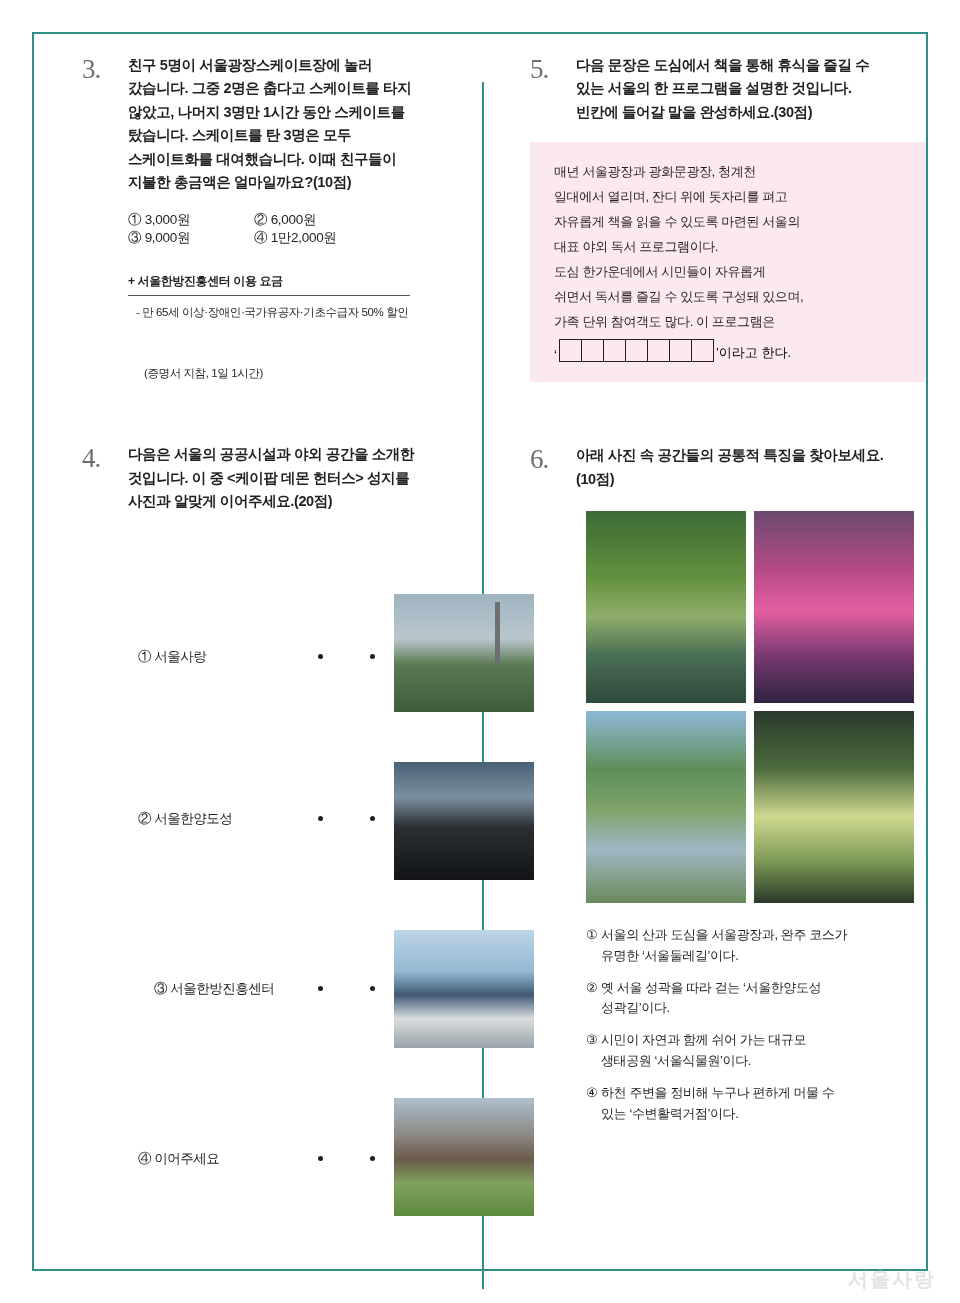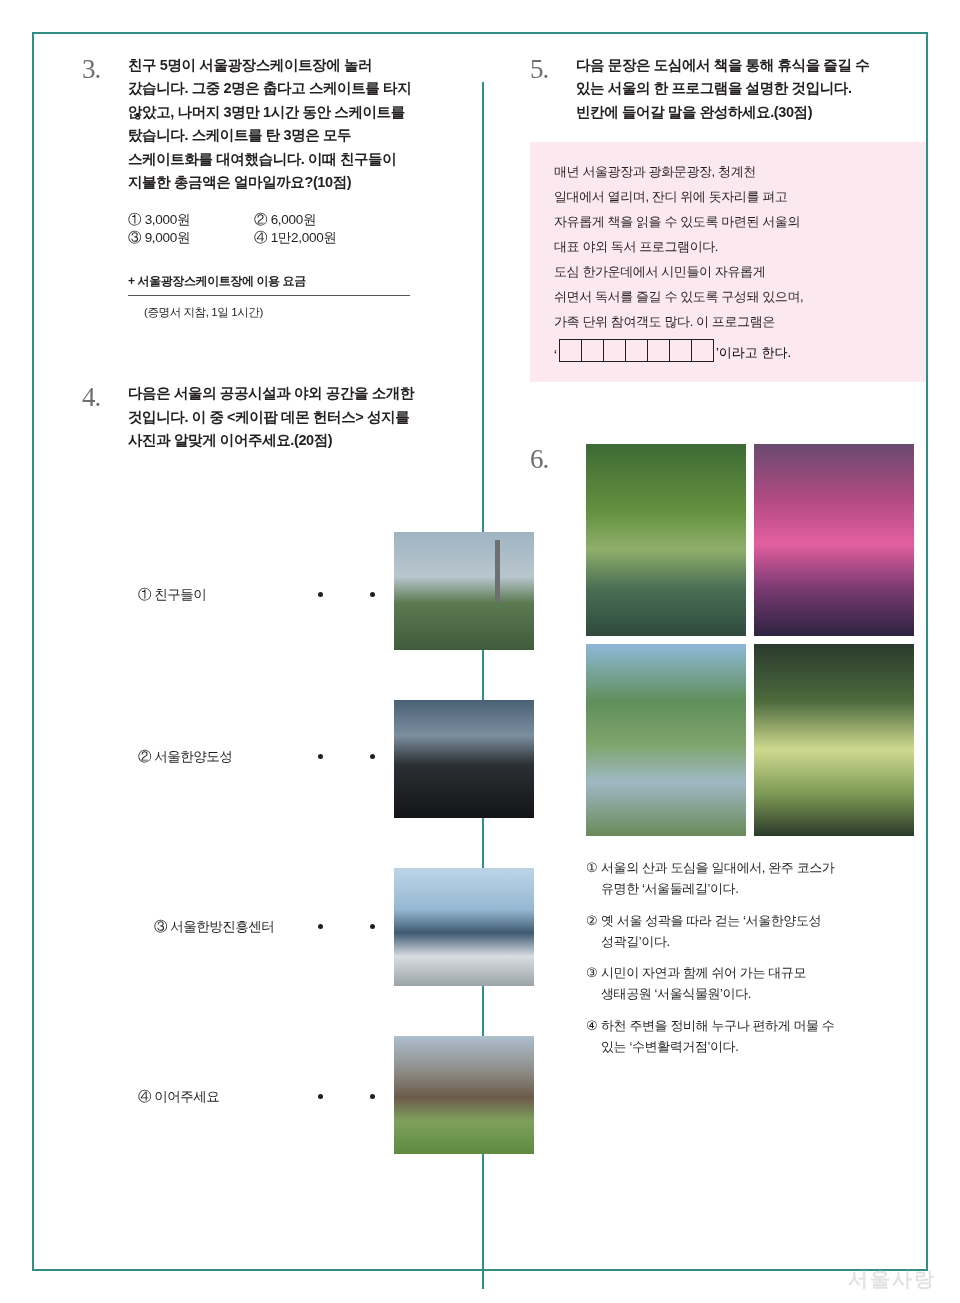--- a/index.html
+++ b/index.html
@@ -62,21 +62,21 @@
     margin-top: 26px;
     width: 282px;
     font-size: 11.5px;
     color: #231f20;
     letter-spacing: -0.4px;
   }
   .note-title { font-weight: bold; font-size: 12px; padding-bottom: 5px; }
   .note-rule { border-top: 1px solid #555; margin-bottom: 6px; }
   .note-line { line-height: 1.75; }
   .note-line.indent { padding-left: 8px; }
-  .note-line.indent2 { padding-left: 16px; }
+  .note-line.indent2 { padding-left: 16px; margin-top: 41px; }
 
   
   .match-wrap { position: relative; margin-top: 28px; height: 600px; }
   .match-item {
     position: absolute;
     font-size: 13.5px;
     color: #231f20;
     letter-spacing: -0.5px;
     white-space: nowrap;
   }
@@ -204,37 +204,38 @@
 탔습니다. 스케이트를 탄 3명은 모두
 스케이트화를 대여했습니다. 이때 친구들이
 지불한 총금액은 얼마일까요?(10점)</div>
           <div class="choices">
             <div>① 3,000원</div>
             <div>② 6,000원</div>
             <div>③ 9,000원</div>
             <div>④ 1만2,000원</div>
           </div>
           <div class="note">
-            <div class="note-title">+ 서울광장스케이트장에 이용 요금</div>
+            <div class="note-title">+ 서울한방진흥센터 이용 요금</div>
             <div class="note-rule"></div>
+            <div class="note-line indent">- 만 65세 이상·장애인·국가유공자·기초수급자 50% 할인</div>
             <div class="note-line indent2">(증명서 지참, 1일 1시간)</div>
           </div>
         </div>
       </div>
 
       <div class="qblock" style="margin-top:60px;">
         <div class="qnum">4.</div>
         <div class="qbody">
           <div class="qtext">다음은 서울의 공공시설과 야외 공간을 소개한
 것입니다. 이 중 &lt;케이팝 데몬 헌터스&gt; 성지를
 사진과 알맞게 이어주세요.(20점)</div>
 
           <div class="match-wrap">
 
-            <div class="match-item" style="left:10px; top:106px;">① 친구들이</div>
+            <div class="match-item" style="left:10px; top:106px;">① 서울사랑</div>
             <div class="match-item" style="left:10px; top:268px;">② 서울한양도성</div>
             <div class="match-item" style="left:26px; top:438px;">③ 서울한방진흥센터</div>
             <div class="match-item" style="left:10px; top:608px;">④ 이어주세요</div>
 
             <div class="dot" style="left:190px; top:112px;"></div>
             <div class="dot" style="left:190px; top:274px;"></div>
             <div class="dot" style="left:190px; top:444px;"></div>
             <div class="dot" style="left:190px; top:614px;"></div>
 
             <div class="dot" style="left:242px; top:112px;"></div>
@@ -279,30 +280,34 @@
               <span class="sqbox"></span>
               <span class="sqbox"></span>
             </span>
             <span class="quote-right">’이라고 한다.</span>
           </div>
         </div>
       </div>
 
       <div class="qblock" style="margin-top:62px;">
         <div class="qnum">6.</div>
+        <div class="qbody">
+          <div class="qtext">아래 사진 속 공간들의 공통적 특징을 찾아보세요.
+(10점)</div>
+        </div>
         <div class="grid6">
           <div class="g6 img-waterfall"></div>
           <div class="g6 img-fountain"></div>
           <div class="g6 img-stream"></div>
           <div class="g6 img-garden"></div>
         </div>
         <div class="opts6">
           <div class="opt6">
             <span class="mark">①</span>
-            <span class="txt">서울의 산과 도심을 일대에서, 완주 코스가
+            <span class="txt">서울의 산과 도심을 서울광장과, 완주 코스가
 유명한 ‘서울둘레길’이다.</span>
           </div>
           <div class="opt6">
             <span class="mark">②</span>
             <span class="txt">옛 서울 성곽을 따라 걷는 ‘서울한양도성
 성곽길’이다.</span>
           </div>
           <div class="opt6">
             <span class="mark">③</span>
             <span class="txt">시민이 자연과 함께 쉬어 가는 대규모

